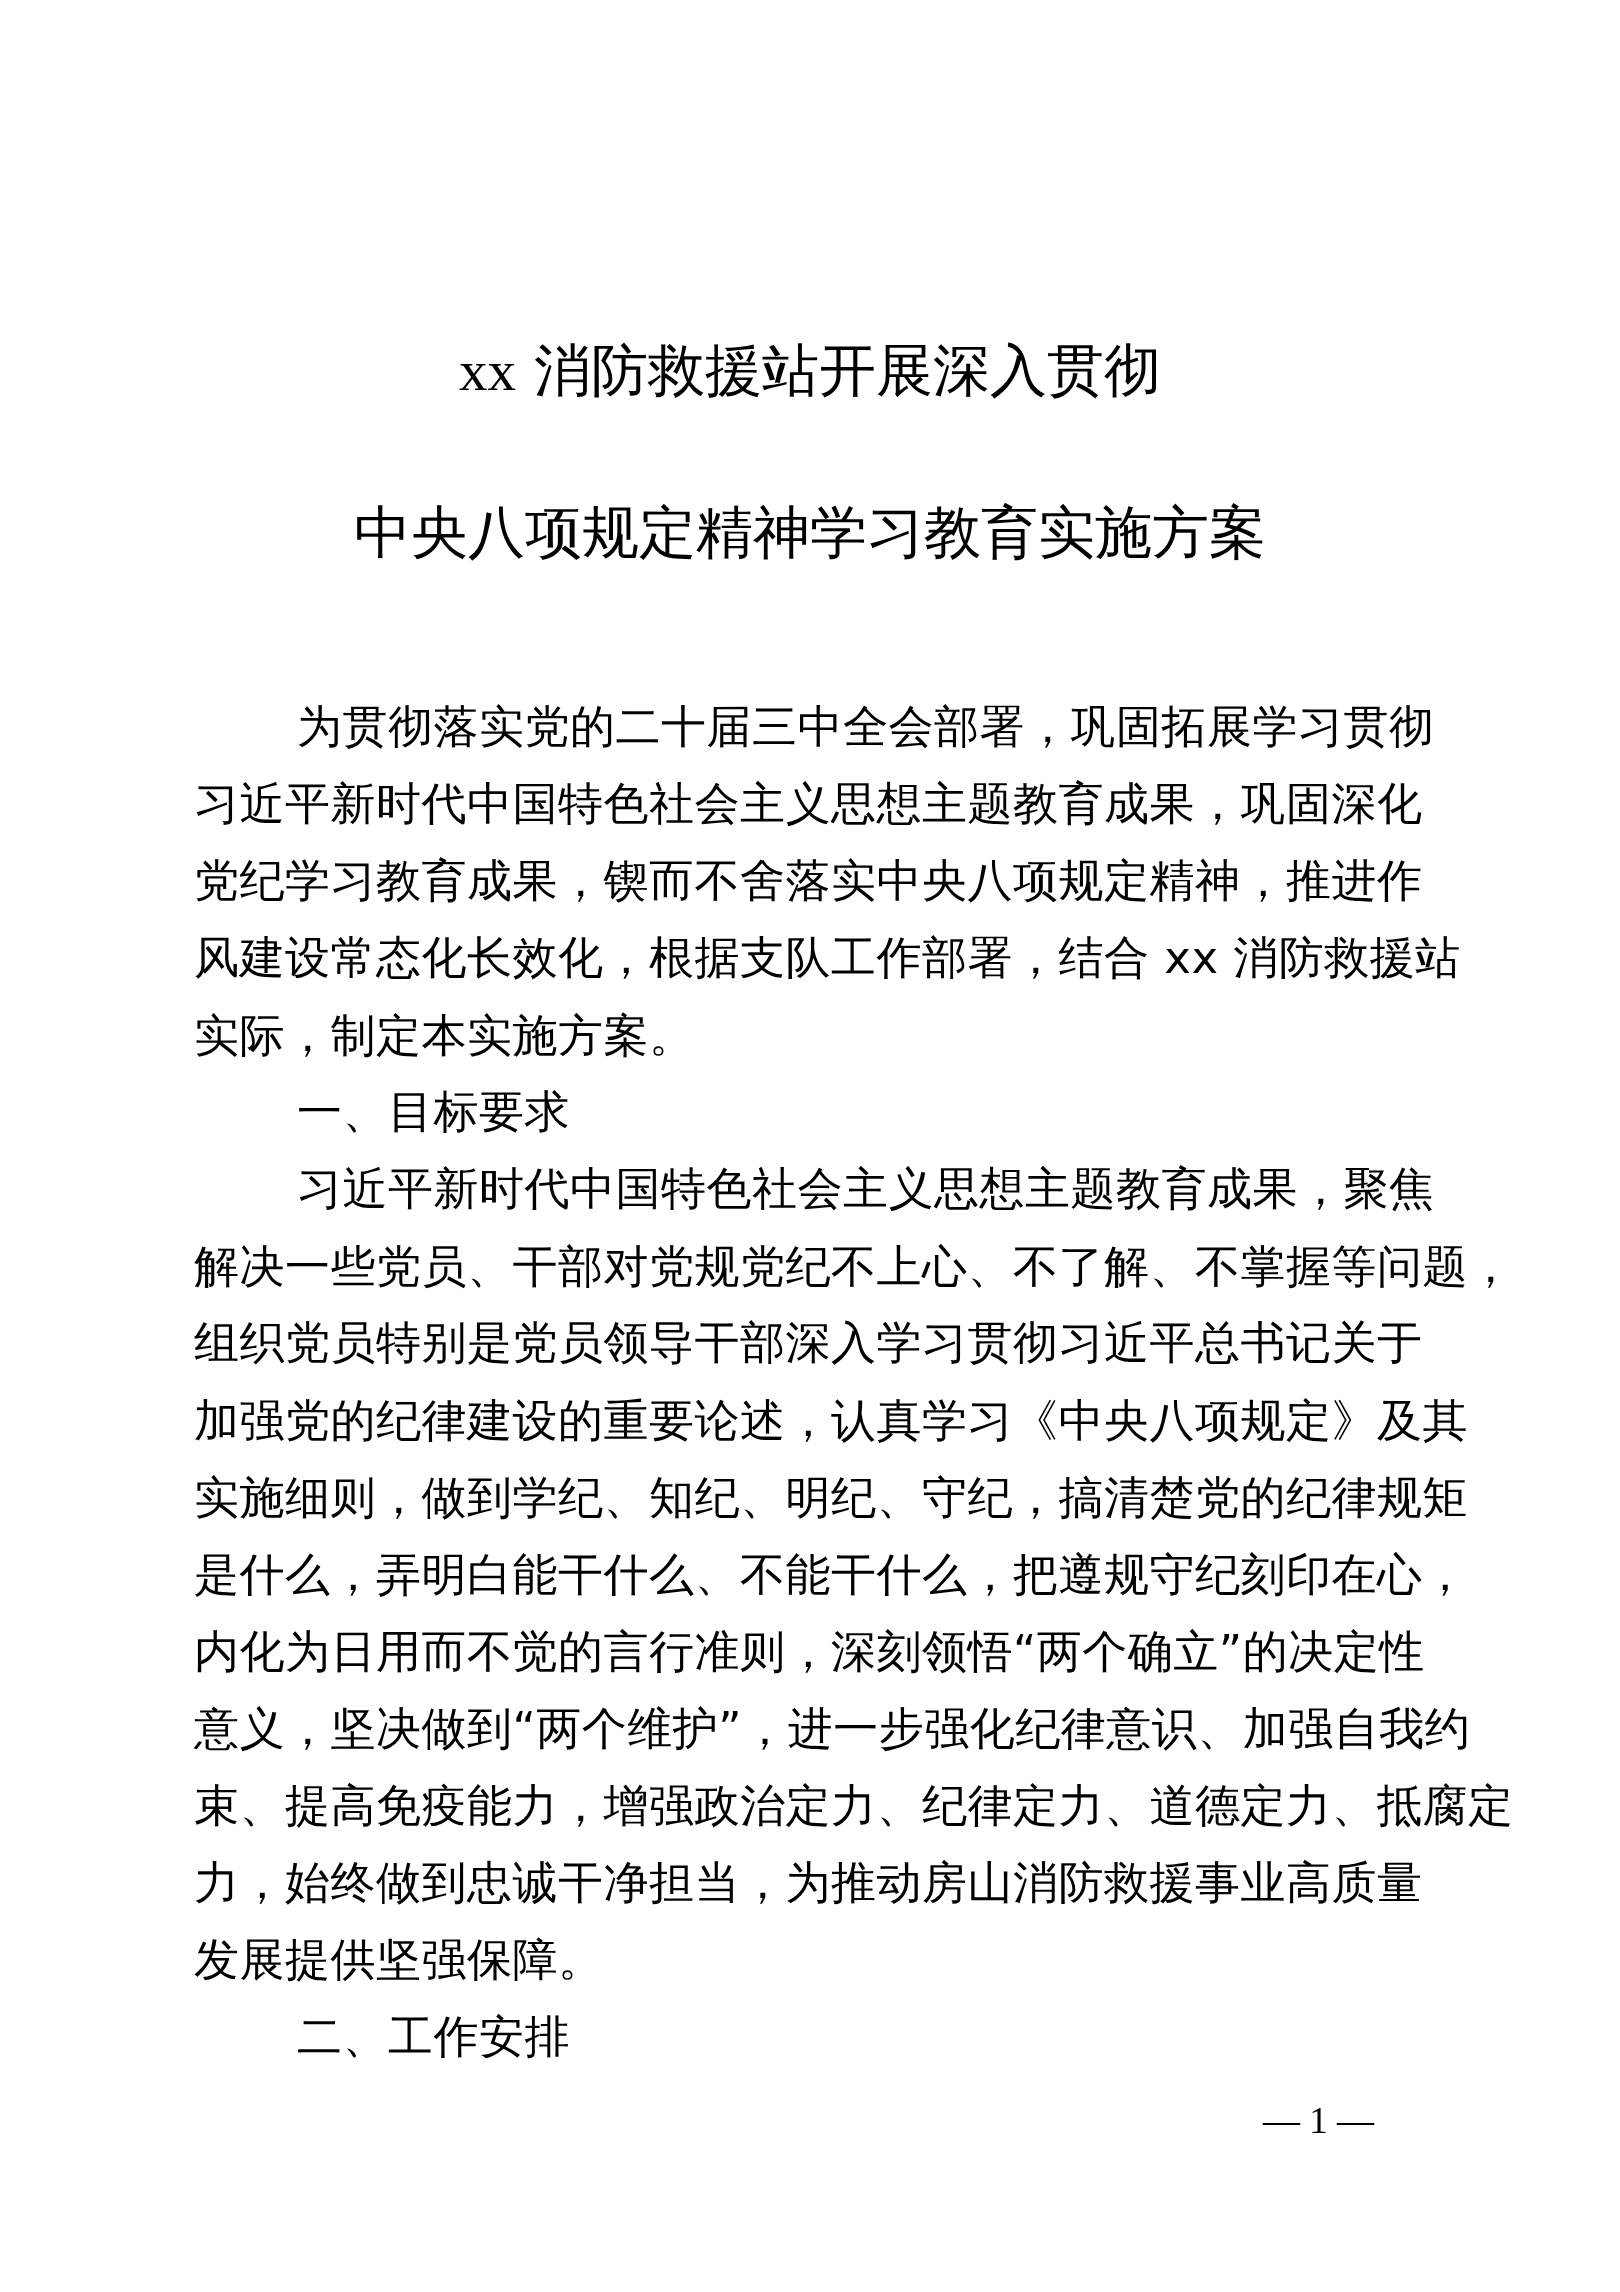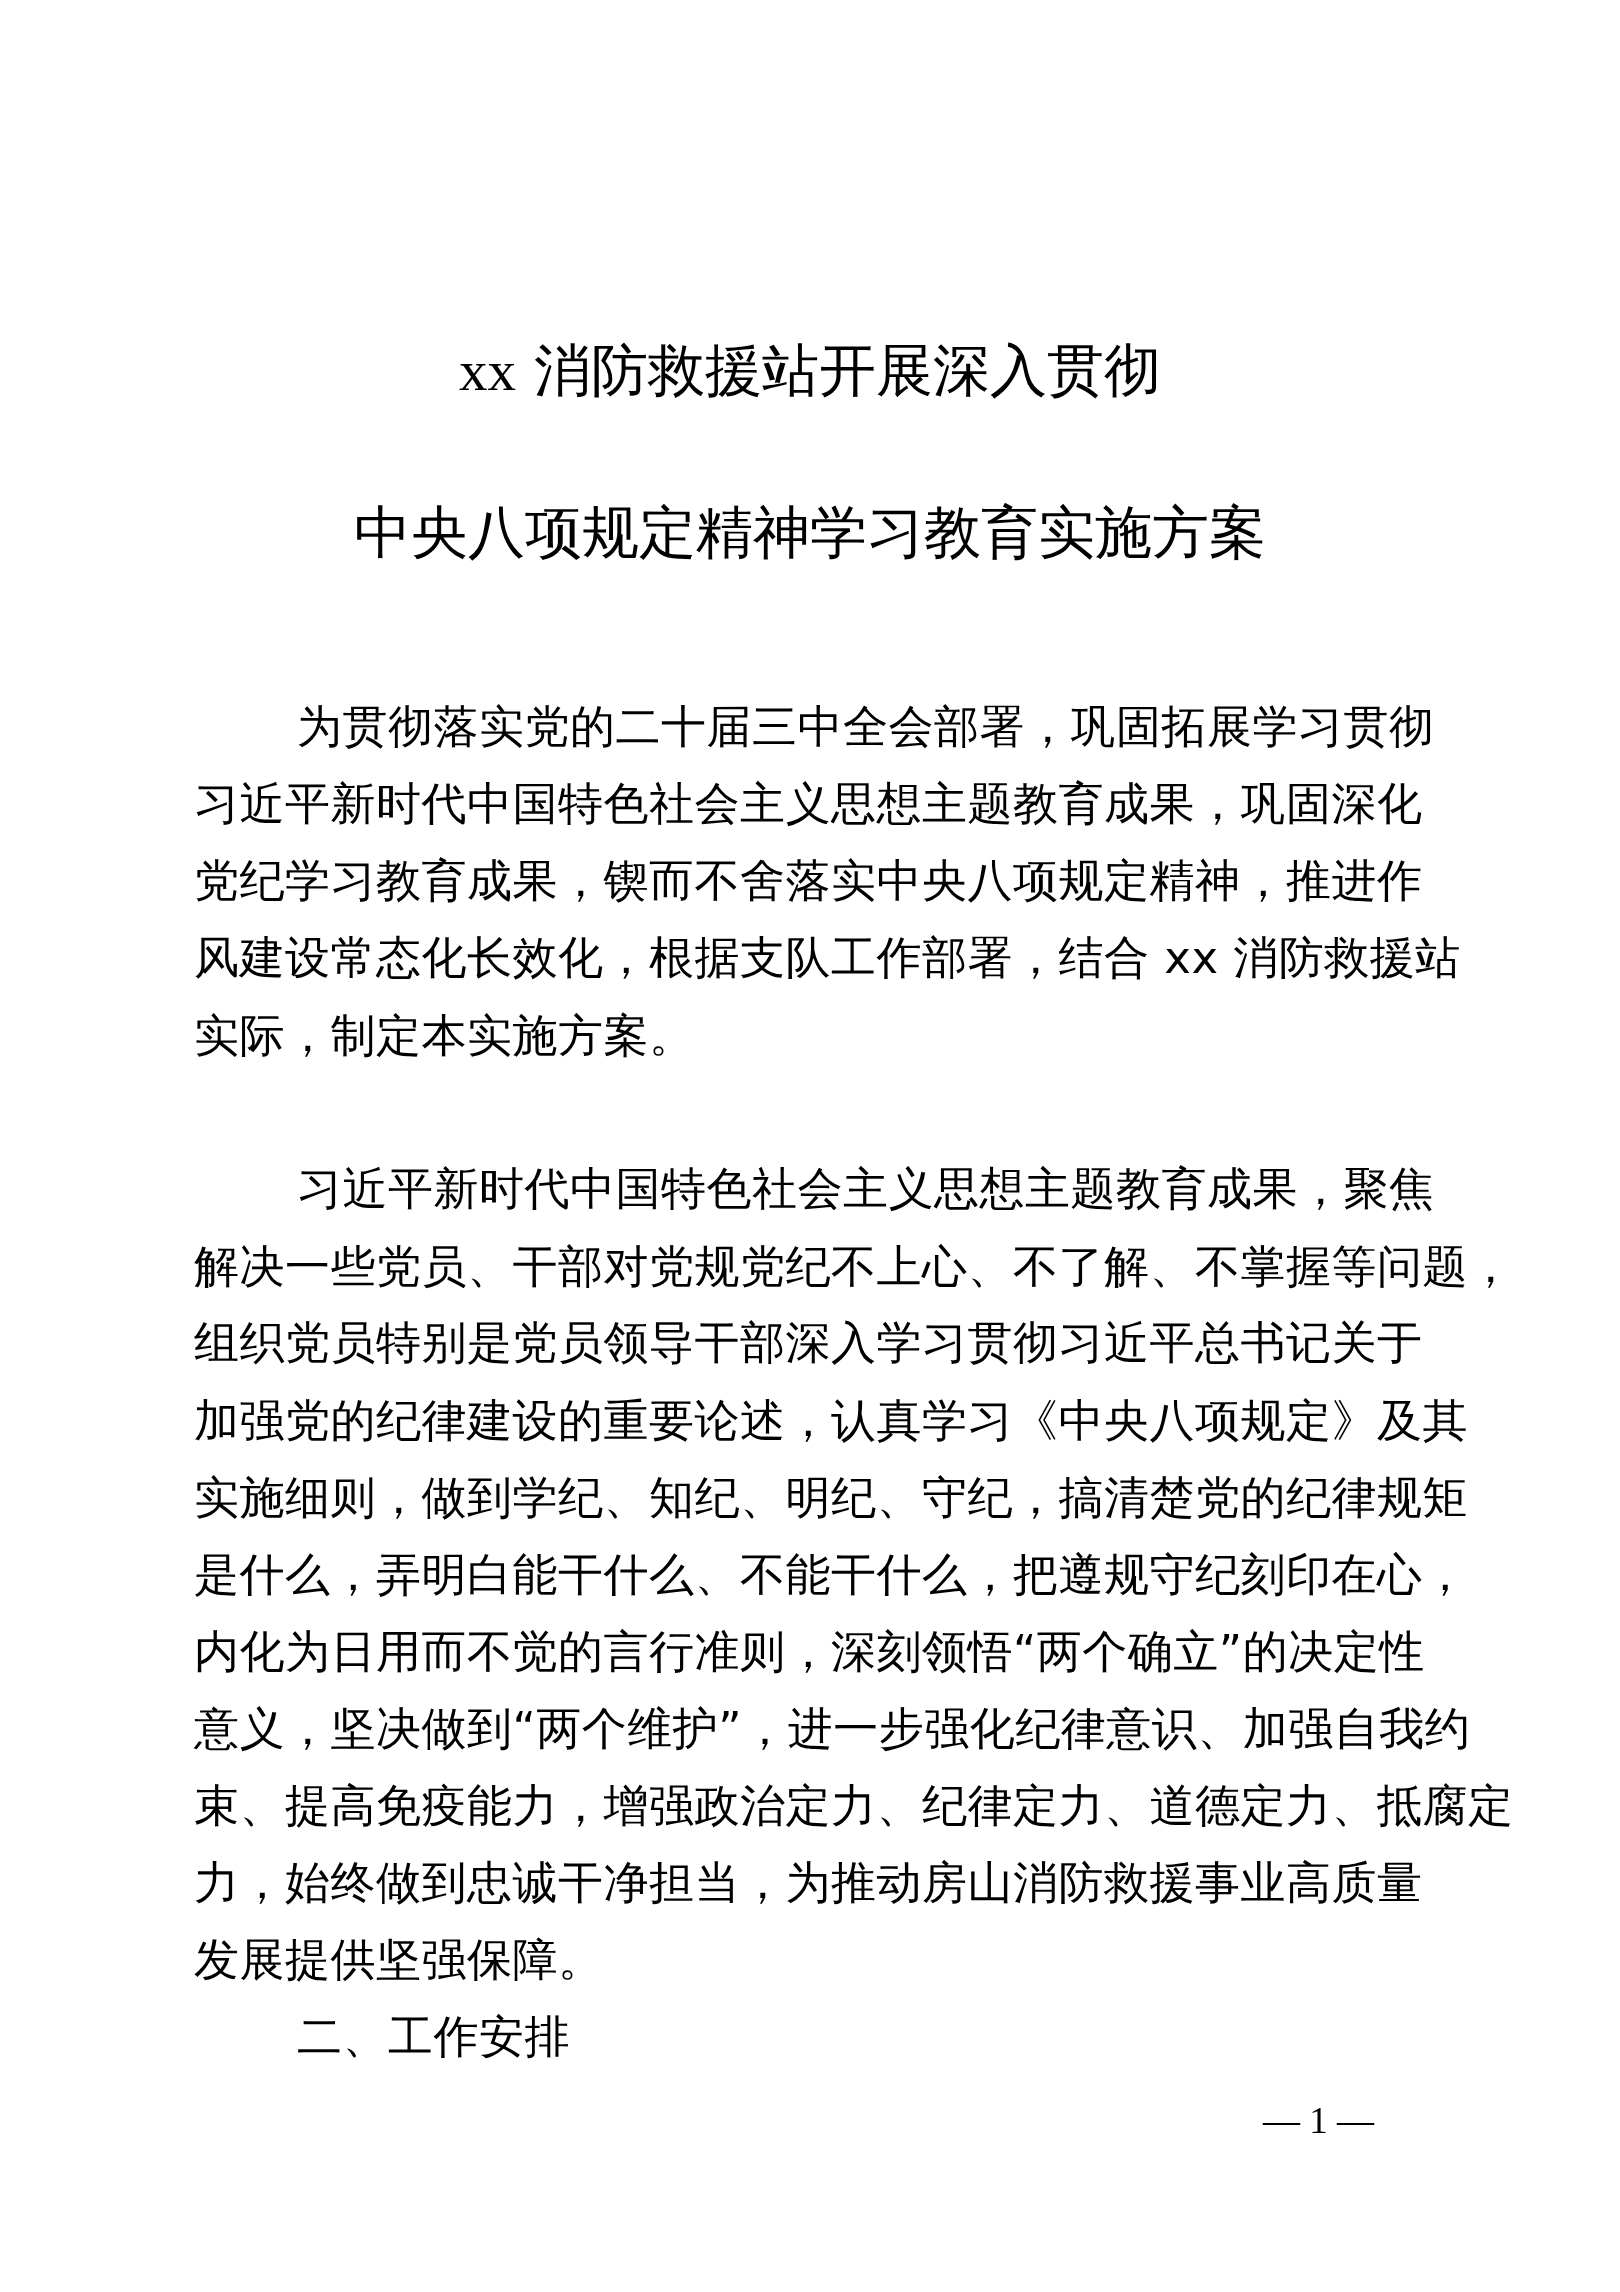--- a/index.html
+++ b/index.html
@@ -34,20 +34,21 @@
 
   <div class="title-line title-1"><span class="latin">xx</span><span> 消防救援站开展深入贯彻</span></div>
   <div class="title-line title-2">中央八项规定精神学习教育实施方案</div>
 
   <div class="body-line indent" style="top:699px;">为贯彻落实党的二十届三中全会部署，巩固拓展学习贯彻</div>
   <div class="body-line" style="top:776px;">习近平新时代中国特色社会主义思想主题教育成果，巩固深化</div>
   <div class="body-line" style="top:853px;">党纪学习教育成果，锲而不舍落实中央八项规定精神，推进作</div>
   <div class="body-line" style="top:930px;">风建设常态化长效化，根据支队工作部署，结合 xx 消防救援站</div>
   <div class="body-line" style="top:1008px;">实际，制定本实施方案。</div>
 
+  <div class="body-line indent" style="top:1084px;">一、目标要求</div>
   <div class="body-line indent" style="top:1161px;">习近平新时代中国特色社会主义思想主题教育成果，聚焦</div>
   <div class="body-line" style="top:1239px;">解决一些党员、干部对党规党纪不上心、不了解、不掌握等问题，</div>
   <div class="body-line" style="top:1393px;">加强党的纪律建设的重要论述，认真学习《中央八项规定》及其</div>
   <div class="body-line" style="top:1315px;">组织党员特别是党员领导干部深入学习贯彻习近平总书记关于</div>
   <div class="body-line" style="top:1470px;">实施细则，做到学纪、知纪、明纪、守纪，搞清楚党的纪律规矩</div>
   <div class="body-line" style="top:1547px;">是什么，弄明白能干什么、不能干什么，把遵规守纪刻印在心，</div>
   <div class="body-line" style="top:1624px;">内化为日用而不觉的言行准则，深刻领悟“两个确立”的决定性</div>
   <div class="body-line" style="top:1701px;">意义，坚决做到“两个维护”，进一步强化纪律意识、加强自我约</div>
   <div class="body-line" style="top:1778px;">束、提高免疫能力，增强政治定力、纪律定力、道德定力、抵腐定</div>
   <div class="body-line" style="top:1855px;">力，始终做到忠诚干净担当，为推动房山消防救援事业高质量</div>

